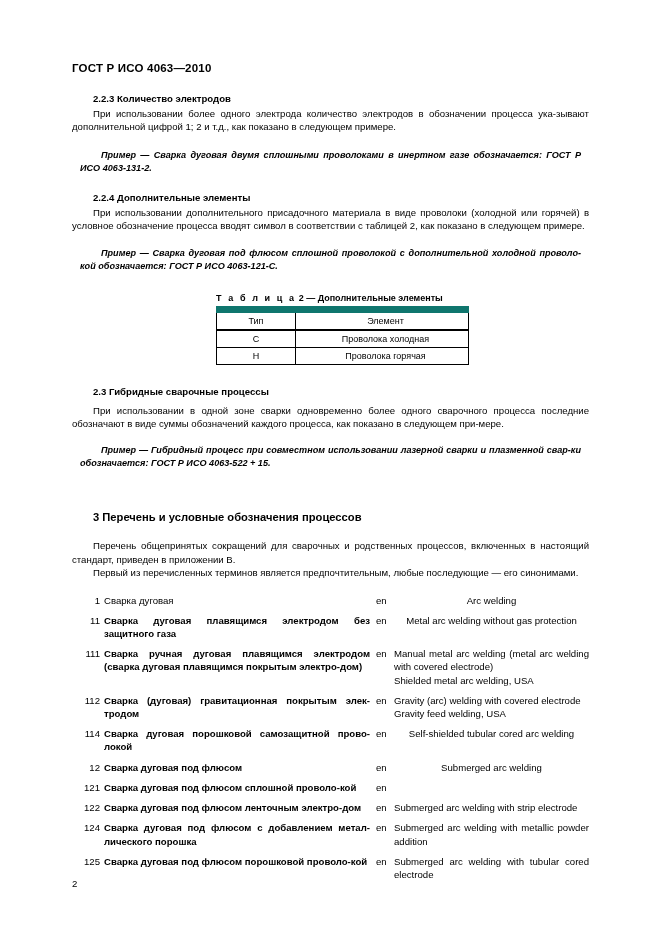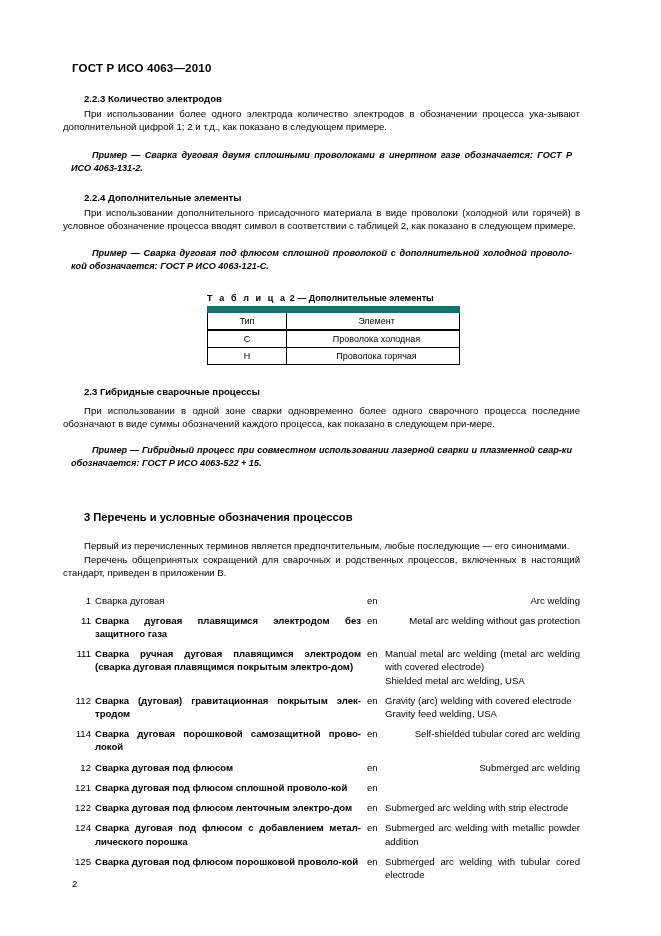--- a/index.html
+++ b/index.html
@@ -29,21 +29,21 @@
     left: 72px;
     top: 62px;
     font-size: 11.5px;
     font-weight: bold;
     letter-spacing: 0.2px;
   }
 
   
   .content {
     position: absolute;
-    left: 63px;
+    left: 72px;
     top: 92px;
     width: 517px;
   }
 
   h3.clause {
     font-size: 9.6px;
     font-weight: bold;
     margin: 0 0 2px 0;
     padding: 0;
     text-indent: 21px;
@@ -170,21 +170,21 @@
     font-weight: normal;
   }
   .proc-en {
     flex: 1 1 auto;
     font-size: 9.6px;
     line-height: 13.2px;
     text-align: justify;
     font-weight: normal;
     padding-left: 1px;
   }
-  .proc-en.nojust { text-align: right; }
+  .proc-en.nojust { text-align: center; }
   .proc-en .alt-line { display: block; }
 
   
   .page-number {
     position: absolute;
     left: 72px;
     top: 878px;
     font-size: 9.6px;
   }
 </style>
@@ -239,22 +239,22 @@
     <div class="sp4"></div>
     <p class="body-text">При использовании в одной зоне сварки одновременно более одного сварочного процесса последние обозначают в виде суммы обозначений каждого процесса, как показано в следующем при-мере.</p>
     <div class="sp6"></div>
     <p class="example">Пример — Гибридный процесс при совместном использовании лазерной сварки и плазменной свар-ки обозначается: ГОСТ Р ИСО 4063-522 + 15.</p>
 
     <div class="sp20"></div>
     <div class="sp12"></div>
 
     <h2 class="section">3  Перечень и условные обозначения процессов</h2>
     <div class="sp14"></div>
+    <p class="body-text">Перечень общепринятых сокращений для сварочных и родственных процессов, включенных в настоящий стандарт, приведен в приложении В.</p>
     <p class="body-text">Первый из перечисленных терминов является предпочтительным, любые последующие — его синонимами.</p>
-    <p class="body-text">Перечень общепринятых сокращений для сварочных и родственных процессов, включенных в настоящий стандарт, приведен в приложении В.</p>
 
     <div class="sp14"></div>
 
     <div class="proc-list">
 
       <div class="proc-row plain">
         <div class="proc-code">1</div>
         <div class="proc-ru">Сварка дуговая</div>
         <div class="proc-en-tag">en</div>
         <div class="proc-en nojust">

